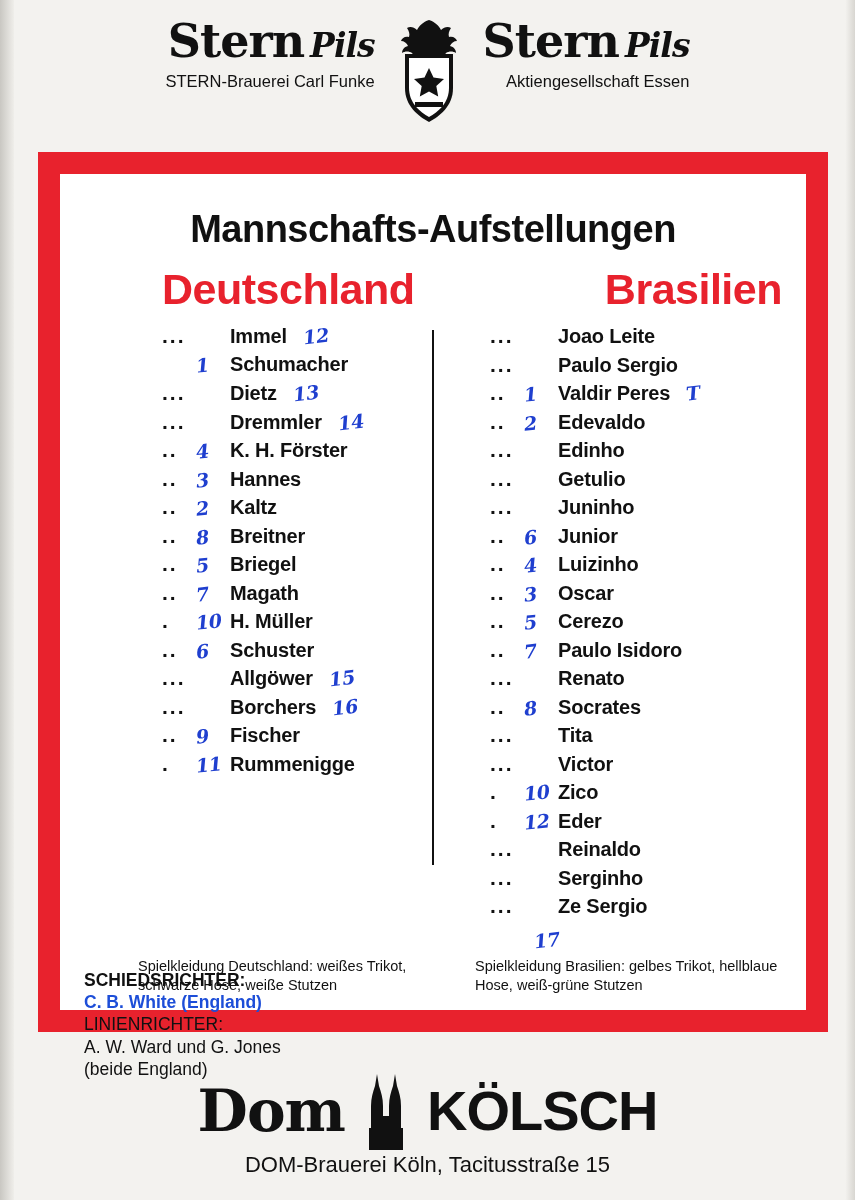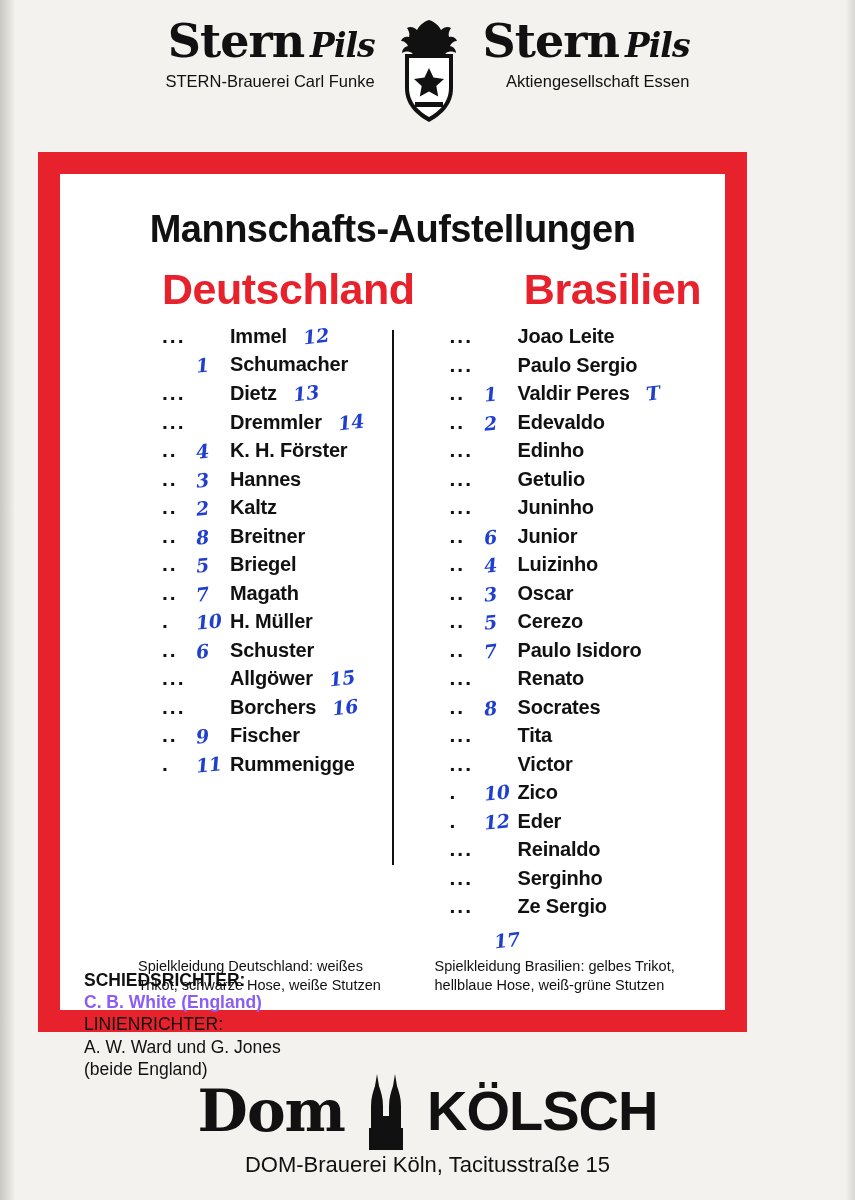--- a/index.html
+++ b/index.html
@@ -78,21 +78,21 @@
     margin: 0 6px;
     flex: none;
   }
   .crest svg { display: block; }
 
   
   .frame {
     position: absolute;
     left: 38px;
     top: 152px;
-    width: 709px;
+    width: 790px;
     height: 880px;
     background: #e8222d;
     box-sizing: border-box;
     padding: 22px;
   }
   .frame-inner {
     background: #ffffff;
     width: 100%;
     height: 100%;
     box-sizing: border-box;
@@ -200,21 +200,21 @@
     line-height: 1.28;
   }
   .officials .lbl-bold {
     font-weight: bold;
     font-size: 17.5px;
     color: #111;
   }
   .officials .val-bold {
     font-weight: bold;
     font-size: 17.5px;
-    color: #8b5cf6;
+    color: #1d4ed8;
   }
   .officials .lbl {
     font-size: 17.5px;
     color: #111;
   }
   .officials .val {
     font-size: 17.5px;
     color: #111;
   }
 

